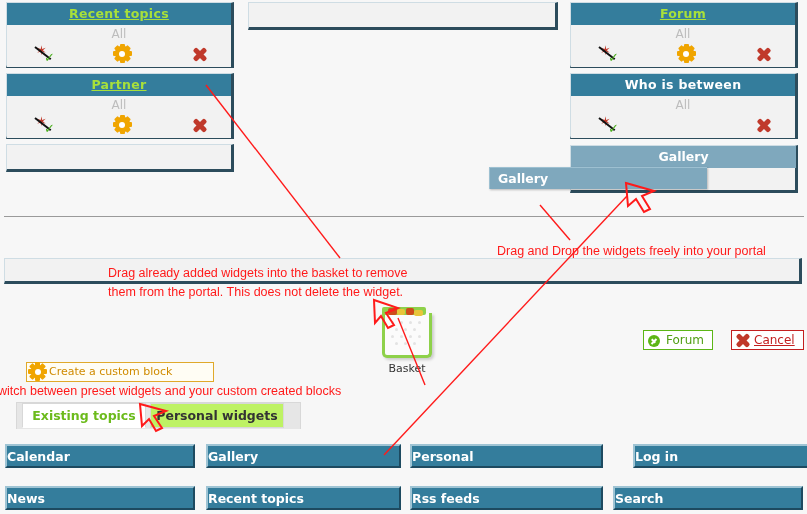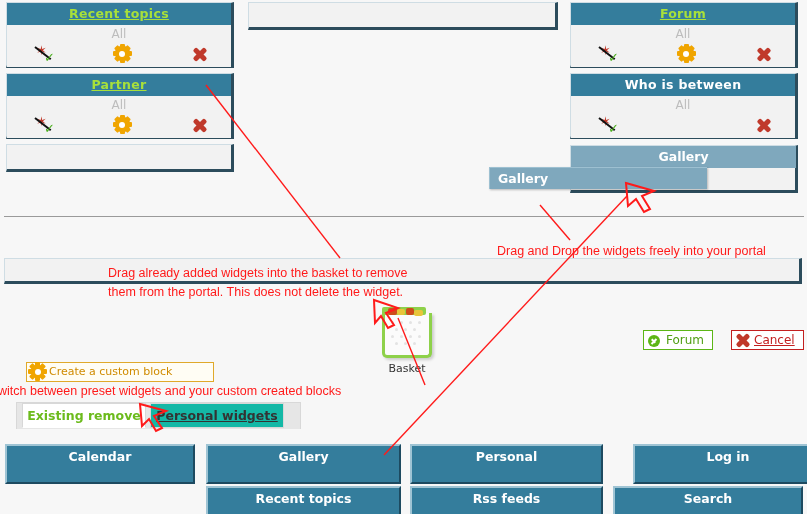--- a/index.html
+++ b/index.html
@@ -99,24 +99,24 @@
   .basket .dots{position:absolute;left:0;top:6px;right:0;bottom:0;}
   .basket .dots i{position:absolute;width:3px;height:3px;border-radius:50%;background:#e3e3e3;}
   .basket .blabel{text-align:center;font-size:11px;color:#333;margin-top:4px;
      font-family:"DejaVu Sans",sans-serif;}
 
   
   .tabpanel{position:absolute;box-sizing:border-box;background:#fafafa;border:1px solid #d8d8d8;}
   .tab{position:absolute;box-sizing:border-box;height:25px;line-height:23px;
     font-weight:bold;font-size:12.5px;text-align:center;border:1px solid #d8d8d8;}
   .tab.active{background:#ffffff;color:#6cbb1c;border-bottom-color:#ffffff;}
-  .tab.inactive{background:#14b8a6;color:#333;text-decoration:underline;}
-
-  
-  .pbtn{position:absolute;box-sizing:border-box;height:40px;line-height:22px;text-align:center;
+  .tab.inactive{background:#bef264;color:#333;}
+
+  
+  .pbtn{position:absolute;box-sizing:border-box;height:24px;line-height:22px;text-align:left;
     background:#347d9c;color:#ffffff;font-weight:bold;font-size:12.5px;
     border-top:2px solid #9fc4d4;border-left:2px solid #9fc4d4;
     border-right:2px solid #1d4a60;border-bottom:2px solid #1d4a60;}
 
   
   #arrows{position:absolute;left:0;top:0;width:807px;height:514px;pointer-events:none;}
 </style>
 </head>
 <body>
 
@@ -275,35 +275,37 @@
     <span>Forum</span>
   </div>
   <div class="btn-cancel" style="left:731px;top:330px;text-decoration:underline;">
     <span class="xmark"></span>
     <span>Cancel</span>
   </div>
 
   <div class="tabpanel" style="left:16px;top:402px;width:285px;height:27px;background:#e6e6e6;border-bottom:none;"></div>
 
   <div class="tab active" style="left:22px;top:403px;width:124px;">
-    <span>Existing remove</span>
+    <span>Existing topics</span>
   </div>
   <div class="tab inactive" style="left:150px;top:403px;width:134px;">
     <span>Personal widgets</span>
   </div>
 
   <div class="pbtn" style="left:5px;top:444px;width:190px;">
     <span>Calendar</span></div>
   <div class="pbtn" style="left:206px;top:444px;width:195px;">
     <span>Gallery</span></div>
   <div class="pbtn" style="left:410px;top:444px;width:193px;">
     <span>Personal</span></div>
   <div class="pbtn" style="left:613px;top:444px;width:190px;margin-left:20px;">
     <span>Log in</span></div>
 
+  <div class="pbtn" style="left:5px;top:486px;width:190px;">
+    <span>News</span></div>
   <div class="pbtn" style="left:206px;top:486px;width:195px;">
     <span>Recent topics</span></div>
   <div class="pbtn" style="left:613px;top:486px;width:190px;">
     <span>Search</span></div>
   <div class="pbtn" style="left:410px;top:486px;width:193px;">
     <span>Rss feeds</span></div>
 
   <svg id="arrows" viewBox="0 0 807 514">
 
     <line x1="206" y1="85" x2="340" y2="258" stroke="#ff1a1a" stroke-width="1.4"></line>

